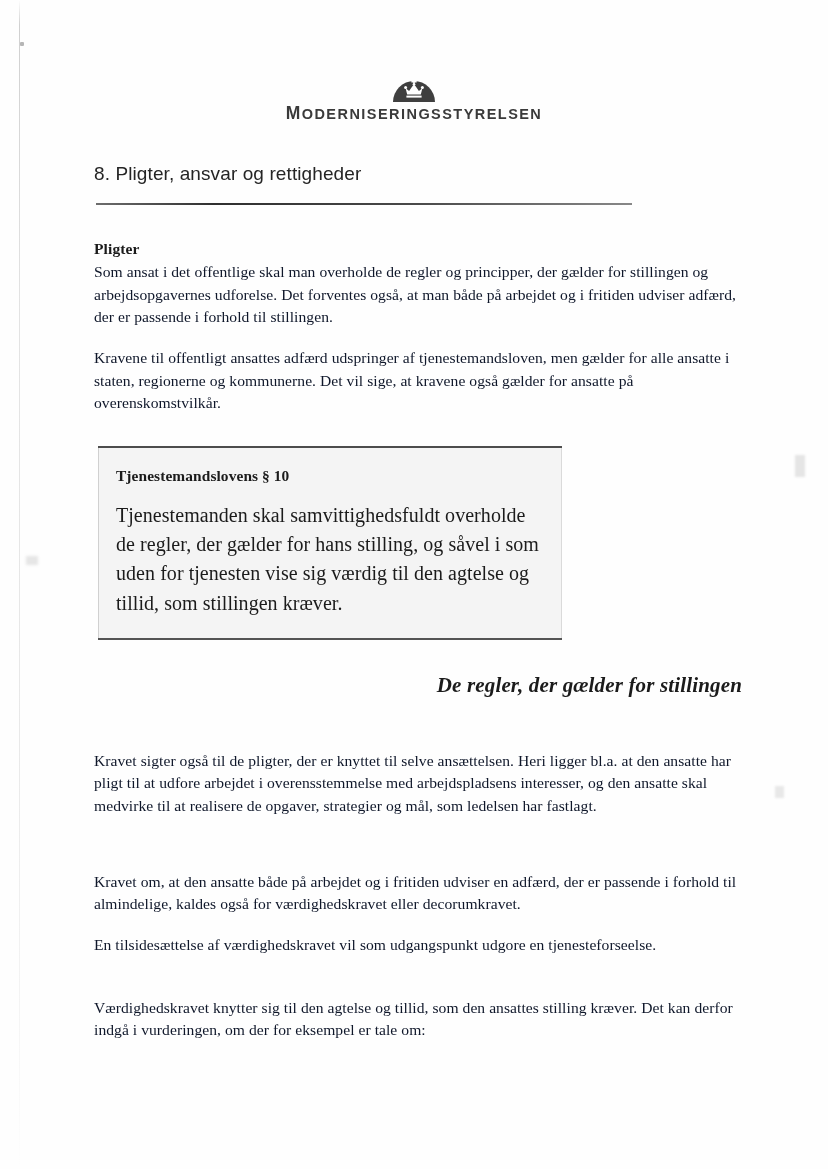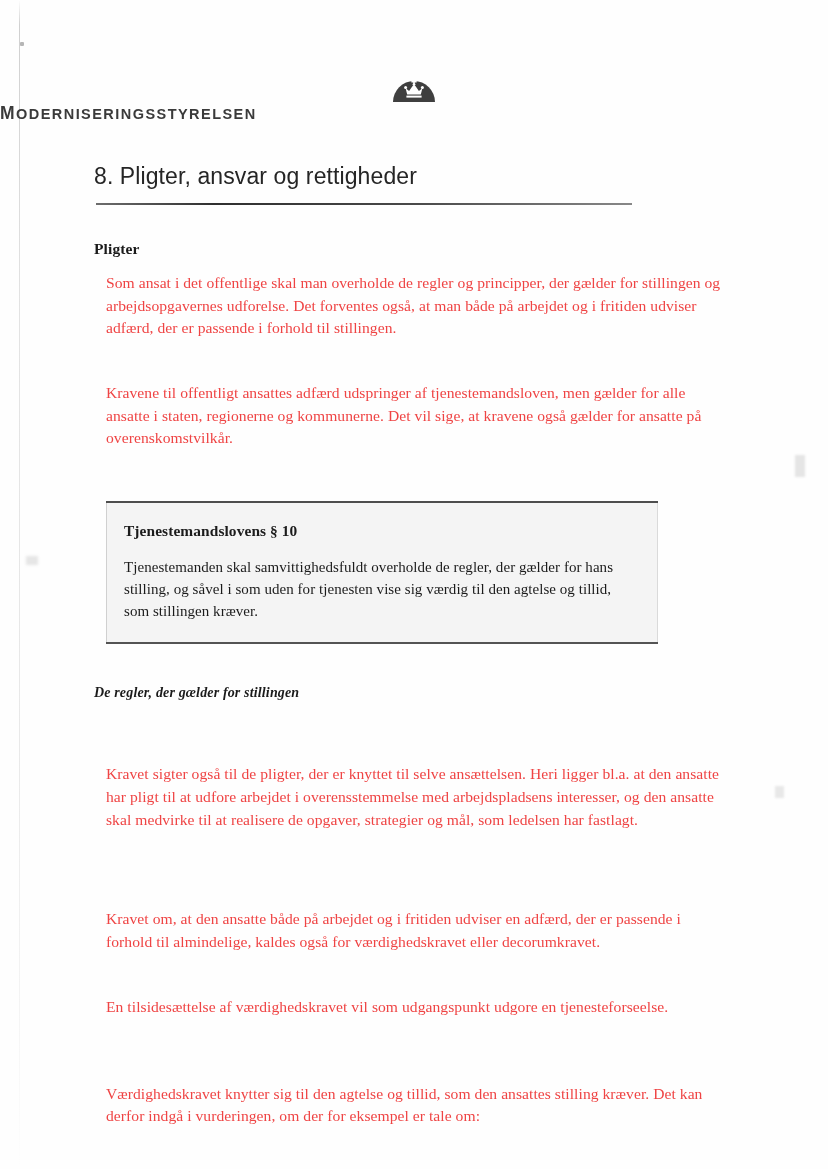--- a/index.html
+++ b/index.html
@@ -62,21 +62,21 @@
     width: 9px; height: 12px;
     background: rgba(206,206,206,0.45);
     filter: blur(1.2px);
   }
 
   
   .logo-block {
     position: absolute;
     left: 0; top: 76px;
     width: 828px;
-    text-align: left;
+    text-align: center;
   }
   .crown-wrap {
     display: block;
     margin: 0 auto 3px auto;
     width: 46px;
     height: 26px;
   }
   .logo-wordmark {
     font-family: "Liberation Sans", "DejaVu Sans", sans-serif;
     font-weight: 700;
@@ -89,21 +89,21 @@
   .logo-wordmark .cap { font-size: 17.5px; }
 
   
   .doc-title {
     position: absolute;
     left: 94px;
     top: 163px;
     width: 560px;
     font-family: "Liberation Sans", "DejaVu Sans", sans-serif;
     font-weight: 400;
-    font-size: 23px;
+    font-size: 19px;
     line-height: 1.15;
     color: #252525;
     letter-spacing: .1px;
   }
   .title-rule {
     position: absolute;
     left: 96px;
     top: 203px;
     width: 536px;
     height: 2px;
@@ -120,60 +120,61 @@
   .h-bold {
     font-weight: 700;
     font-size: 15.5px;
     line-height: 1.42;
     margin: 0 0 1px 0;
     letter-spacing: .1px;
   }
   .h-italic {
     font-style: italic;
     font-weight: 600;
-    font-size: 14px;
+    font-size: 21px;
     line-height: 1.4;
     margin: 0;
     letter-spacing: .15px;
+    text-align: right;
   }
   p.body {
-    margin: 12px;
+    margin: 0;
     font-size: 15.6px;
     line-height: 1.455;
     letter-spacing: .05px;
-    color: #ef4444;
+    color: #0f172a;
   }
   .gap-sm { height: 13px; }
   .gap-md { height: 18px; }
   .gap-lg { height: 22px; }
   .gap-xl { height: 27px; }
 
   
   .quote-box {
     position: relative;
-    width: 552px;
-    margin: 12px;
+    width: 464px;
+    margin: 4px;
     background: #f4f4f4;
     border-top: 2px solid #4d4d4d;
     border-bottom: 2px solid #545454;
     box-sizing: border-box;
     padding: 17px 22px 20px 18px;
     box-shadow: 1px 0 0 rgba(140,140,140,.35) inset,
                -1px 0 0 rgba(140,140,140,.25) inset;
   }
   .quote-title {
     font-weight: 700;
     font-size: 15.4px;
     line-height: 1.4;
     margin: 0 0 14px 0;
     letter-spacing: .1px;
   }
   .quote-text {
     margin: 0;
-    font-size: 15px;
+    font-size: 20px;
     line-height: 1.47;
     letter-spacing: .05px;
   }
 </style>
 </head>
 <body>
 
 <div class="page">
 
   <div class="scan-edge-left"></div>

